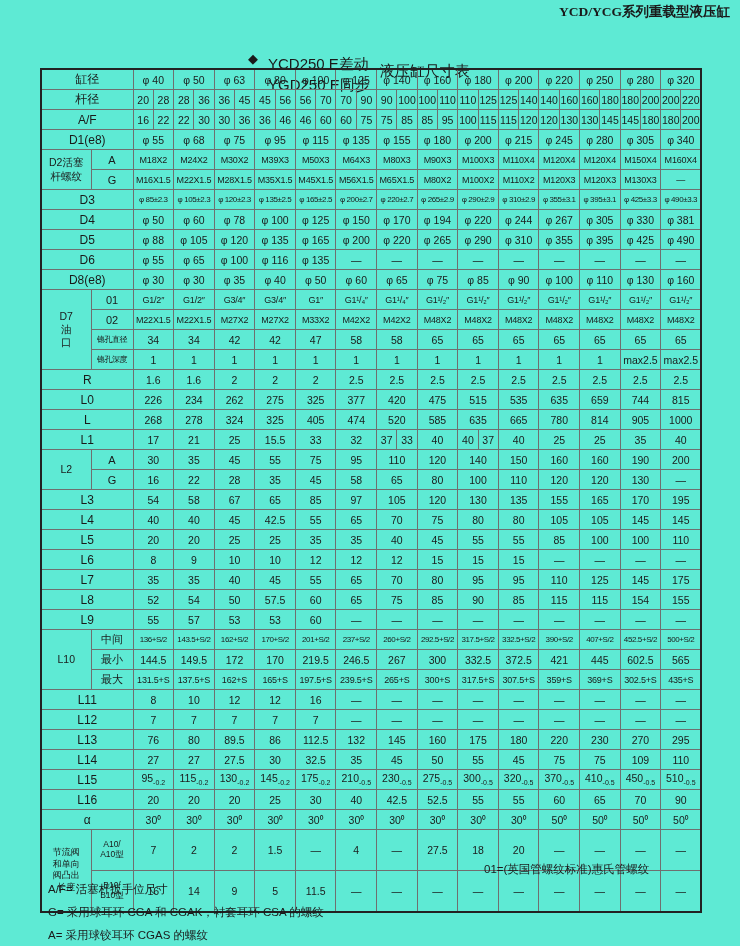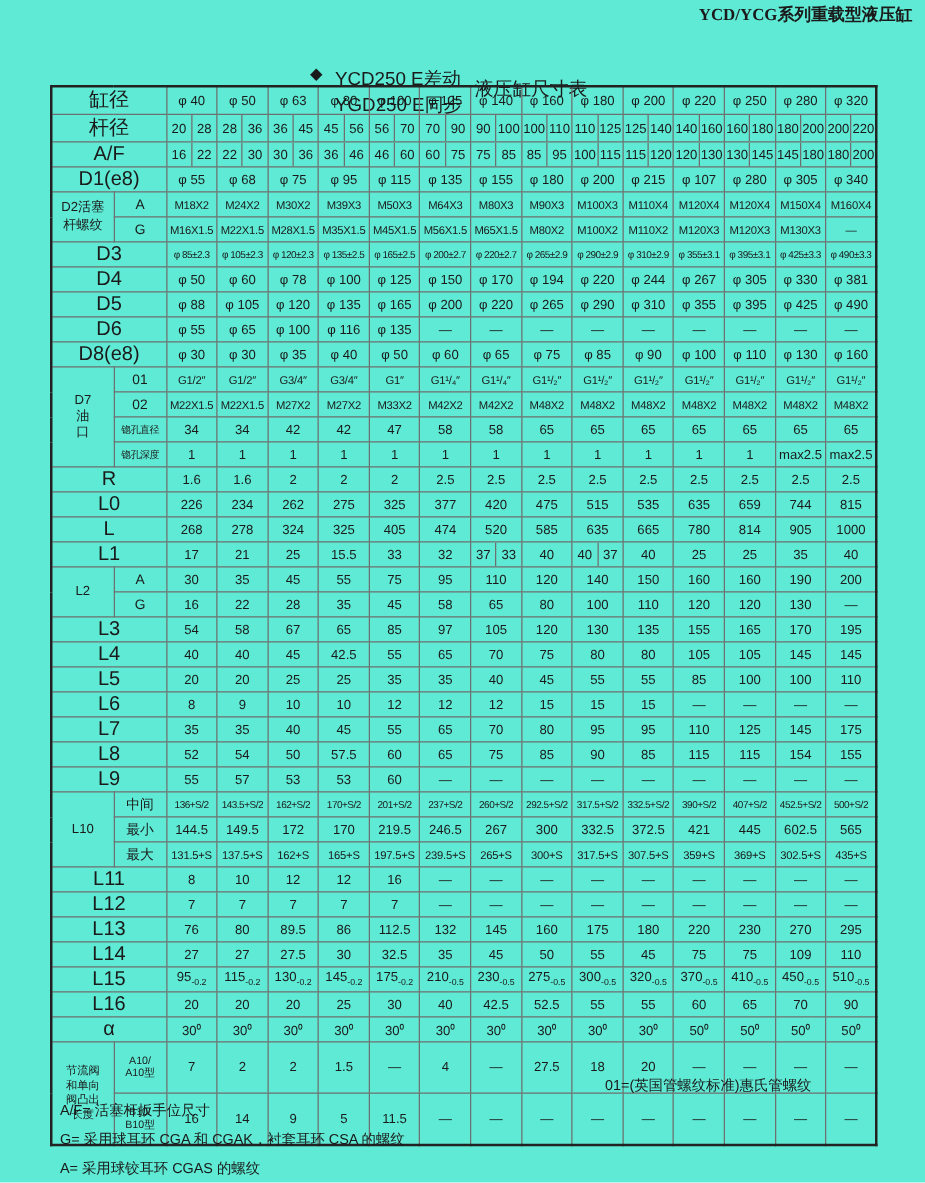--- a/index.html
+++ b/index.html
@@ -8,21 +8,21 @@
   .corner-title{position:absolute;top:3px;right:10px;
         font-family:"Liberation Serif",serif;font-weight:bold;font-size:13.5px;}
   .title-block{position:absolute;top:22px;left:248px;display:flex;align-items:center;gap:10px;}
   .diamond{font-size:13px;}
   .title-lines{display:flex;flex-direction:column;font-size:15px;line-height:21px;font-weight:500;margin-top:31px;}
   .title-suffix{font-size:15px;font-weight:500;margin-top:26px;}
   table.dim{position:absolute;top:68px;left:40px;width:660px;border-collapse:collapse;
         table-layout:fixed;border:2px solid #222;}
   td{border:1px solid #6f6f6f;padding:0;text-align:center;vertical-align:middle;
         height:19px;overflow:hidden;white-space:nowrap;}
-  .label{font-size:16px;}
+  .label{font-size:12px;}
   .glabel{font-size:10.5px;line-height:1.25;}
   .glabel.sm-label{font-size:9px;line-height:1.3;}
   .sublabel{font-size:11px;}
   .sublabel.sm{font-size:8px;letter-spacing:-0.5px;}
   .sublabel.sm2{font-size:8.5px;line-height:1.15;}
   .cell{font-size:10.5px;}
   .cell.sm{font-size:8px;letter-spacing:-0.4px;}
   .cell.md{font-size:9px;letter-spacing:-0.2px;}
   .pair{display:flex;height:100%;align-items:stretch;}
   .half{flex:1;display:flex;align-items:center;justify-content:center;}
@@ -250,21 +250,21 @@
           <td class="cell ">φ 55</td>
           <td class="cell ">φ 68</td>
           <td class="cell ">φ 75</td>
           <td class="cell ">φ 95</td>
           <td class="cell ">φ 115</td>
           <td class="cell ">φ 135</td>
           <td class="cell ">φ 155</td>
           <td class="cell ">φ 180</td>
           <td class="cell ">φ 200</td>
           <td class="cell ">φ 215</td>
-          <td class="cell ">φ 107</td>
+          <td class="cell ">φ 245</td>
           <td class="cell ">φ 280</td>
           <td class="cell ">φ 305</td>
           <td class="cell ">φ 340</td>
         </tr>
         <tr>
           <td class="glabel " rowspan="2">
             <div>D2活塞</div>
             <div>杆螺纹</div>
           </td>
           <td class="sublabel ">A</td>

